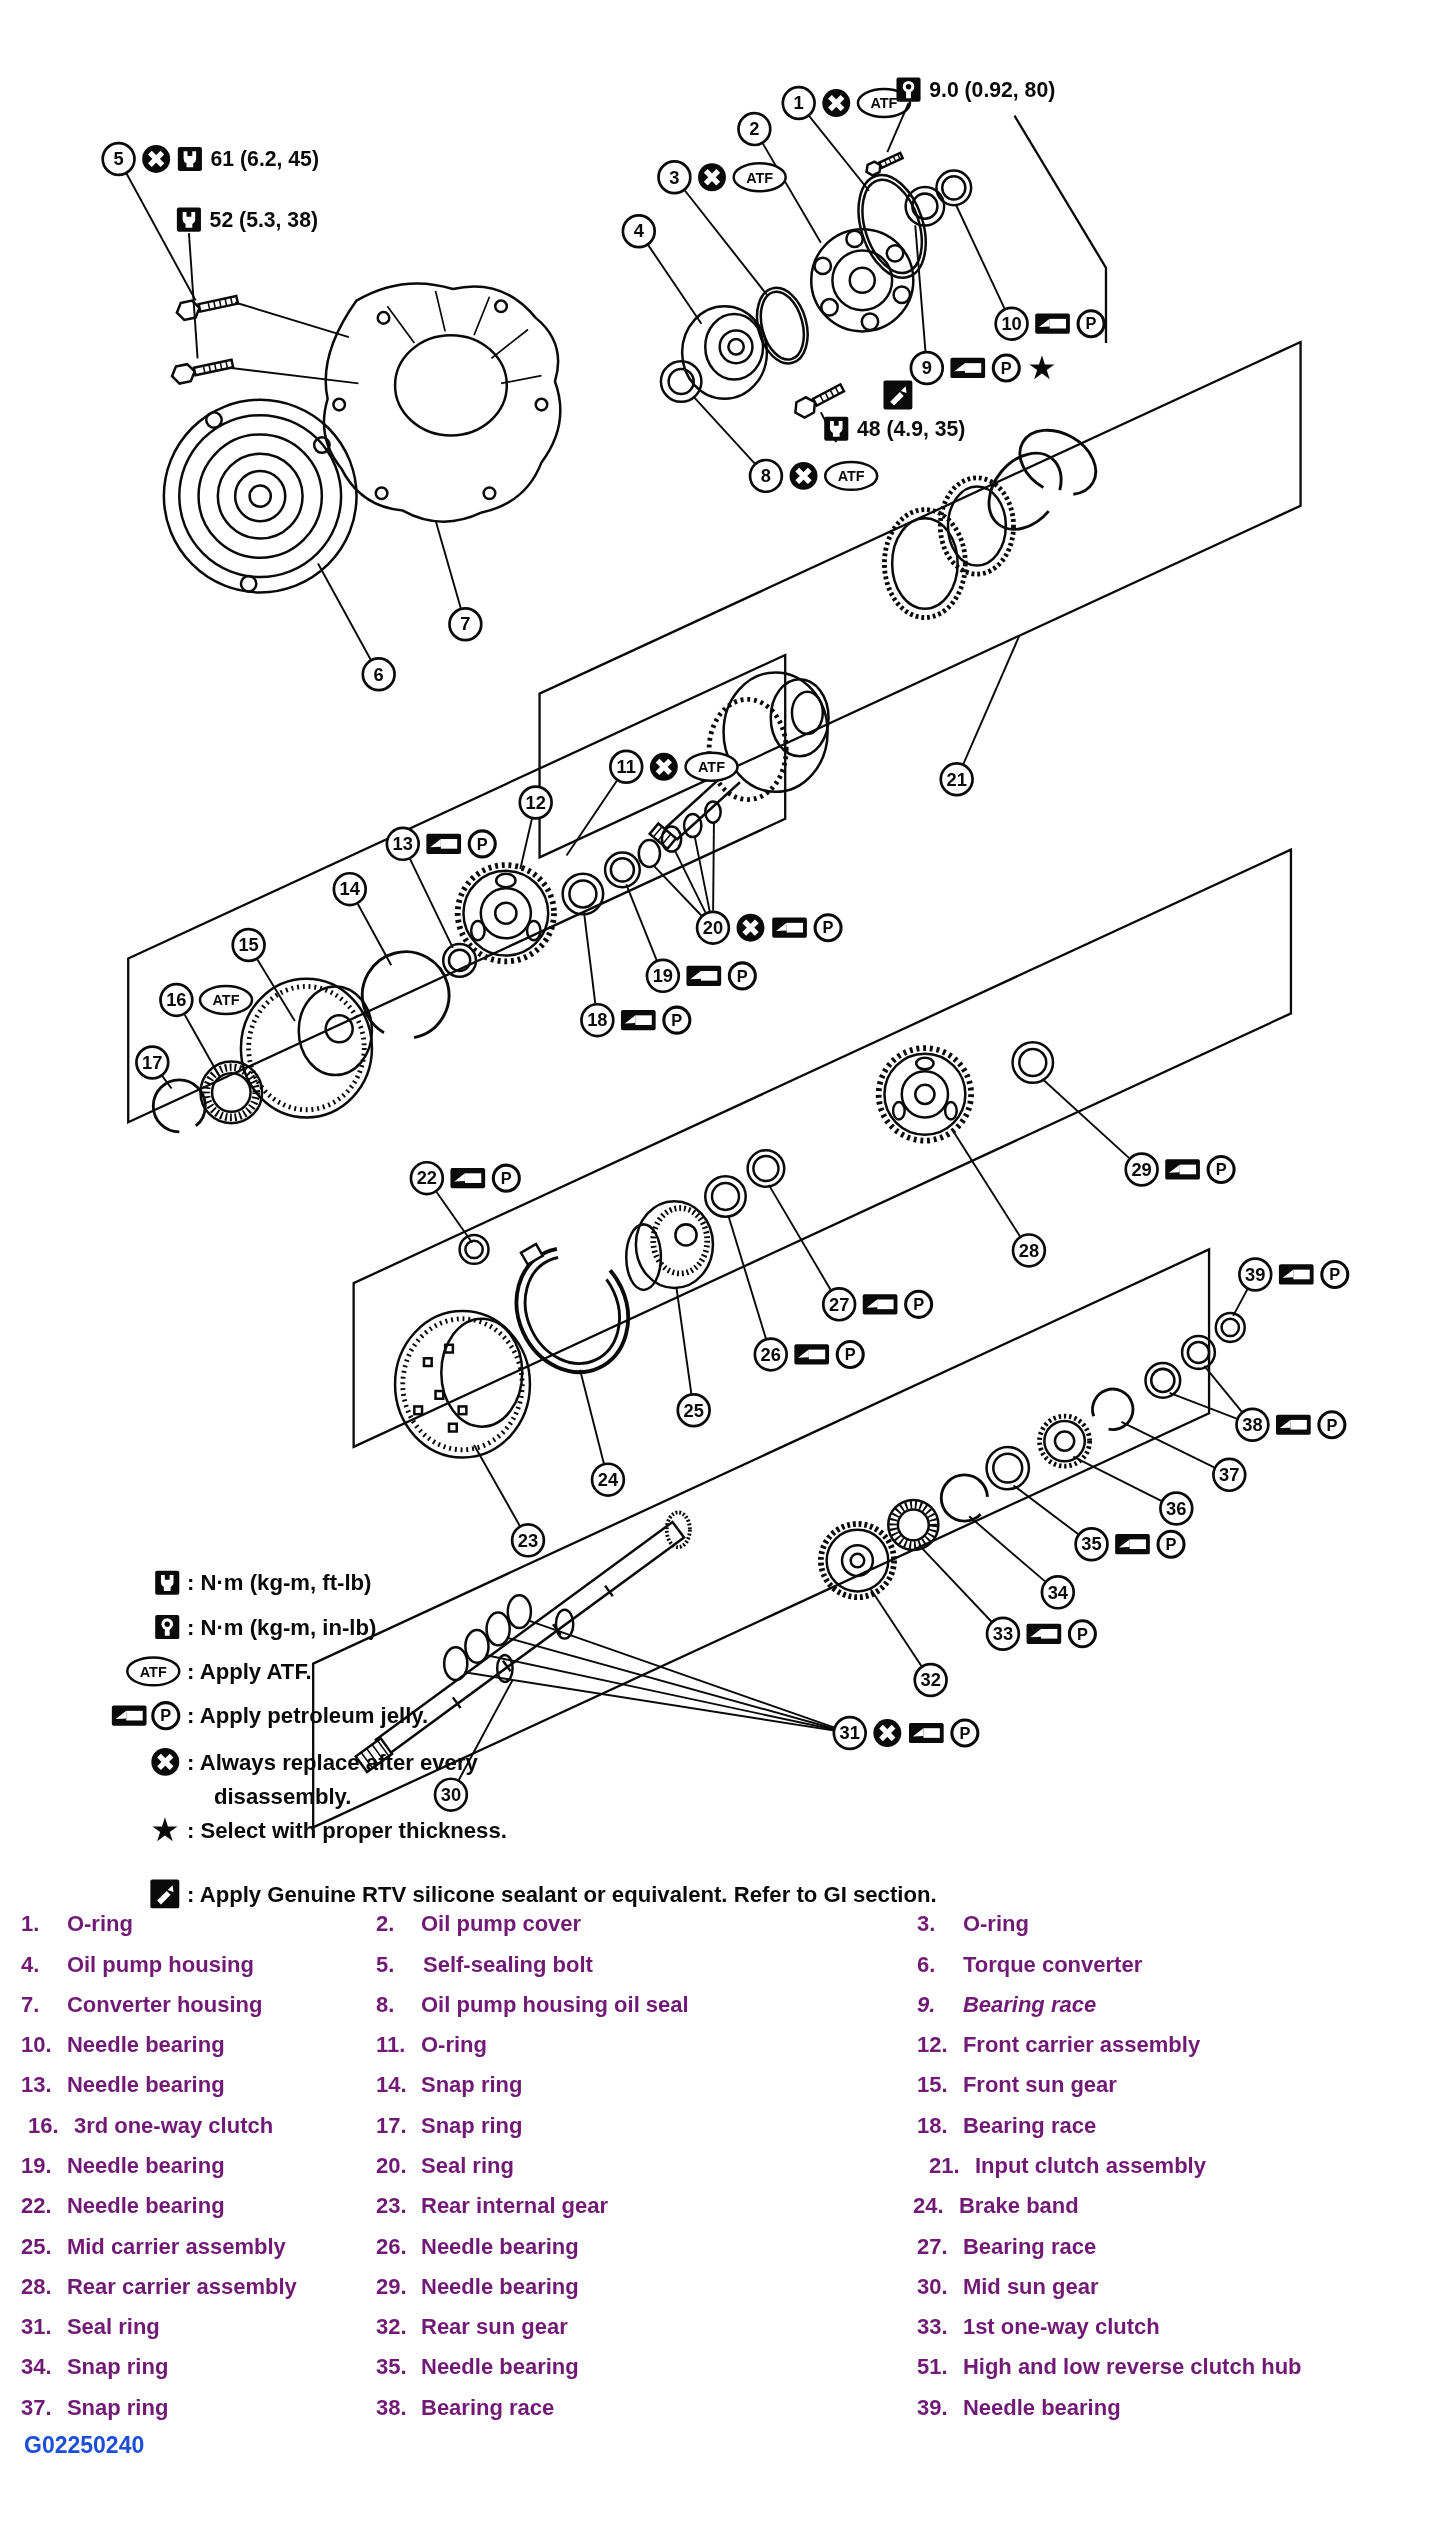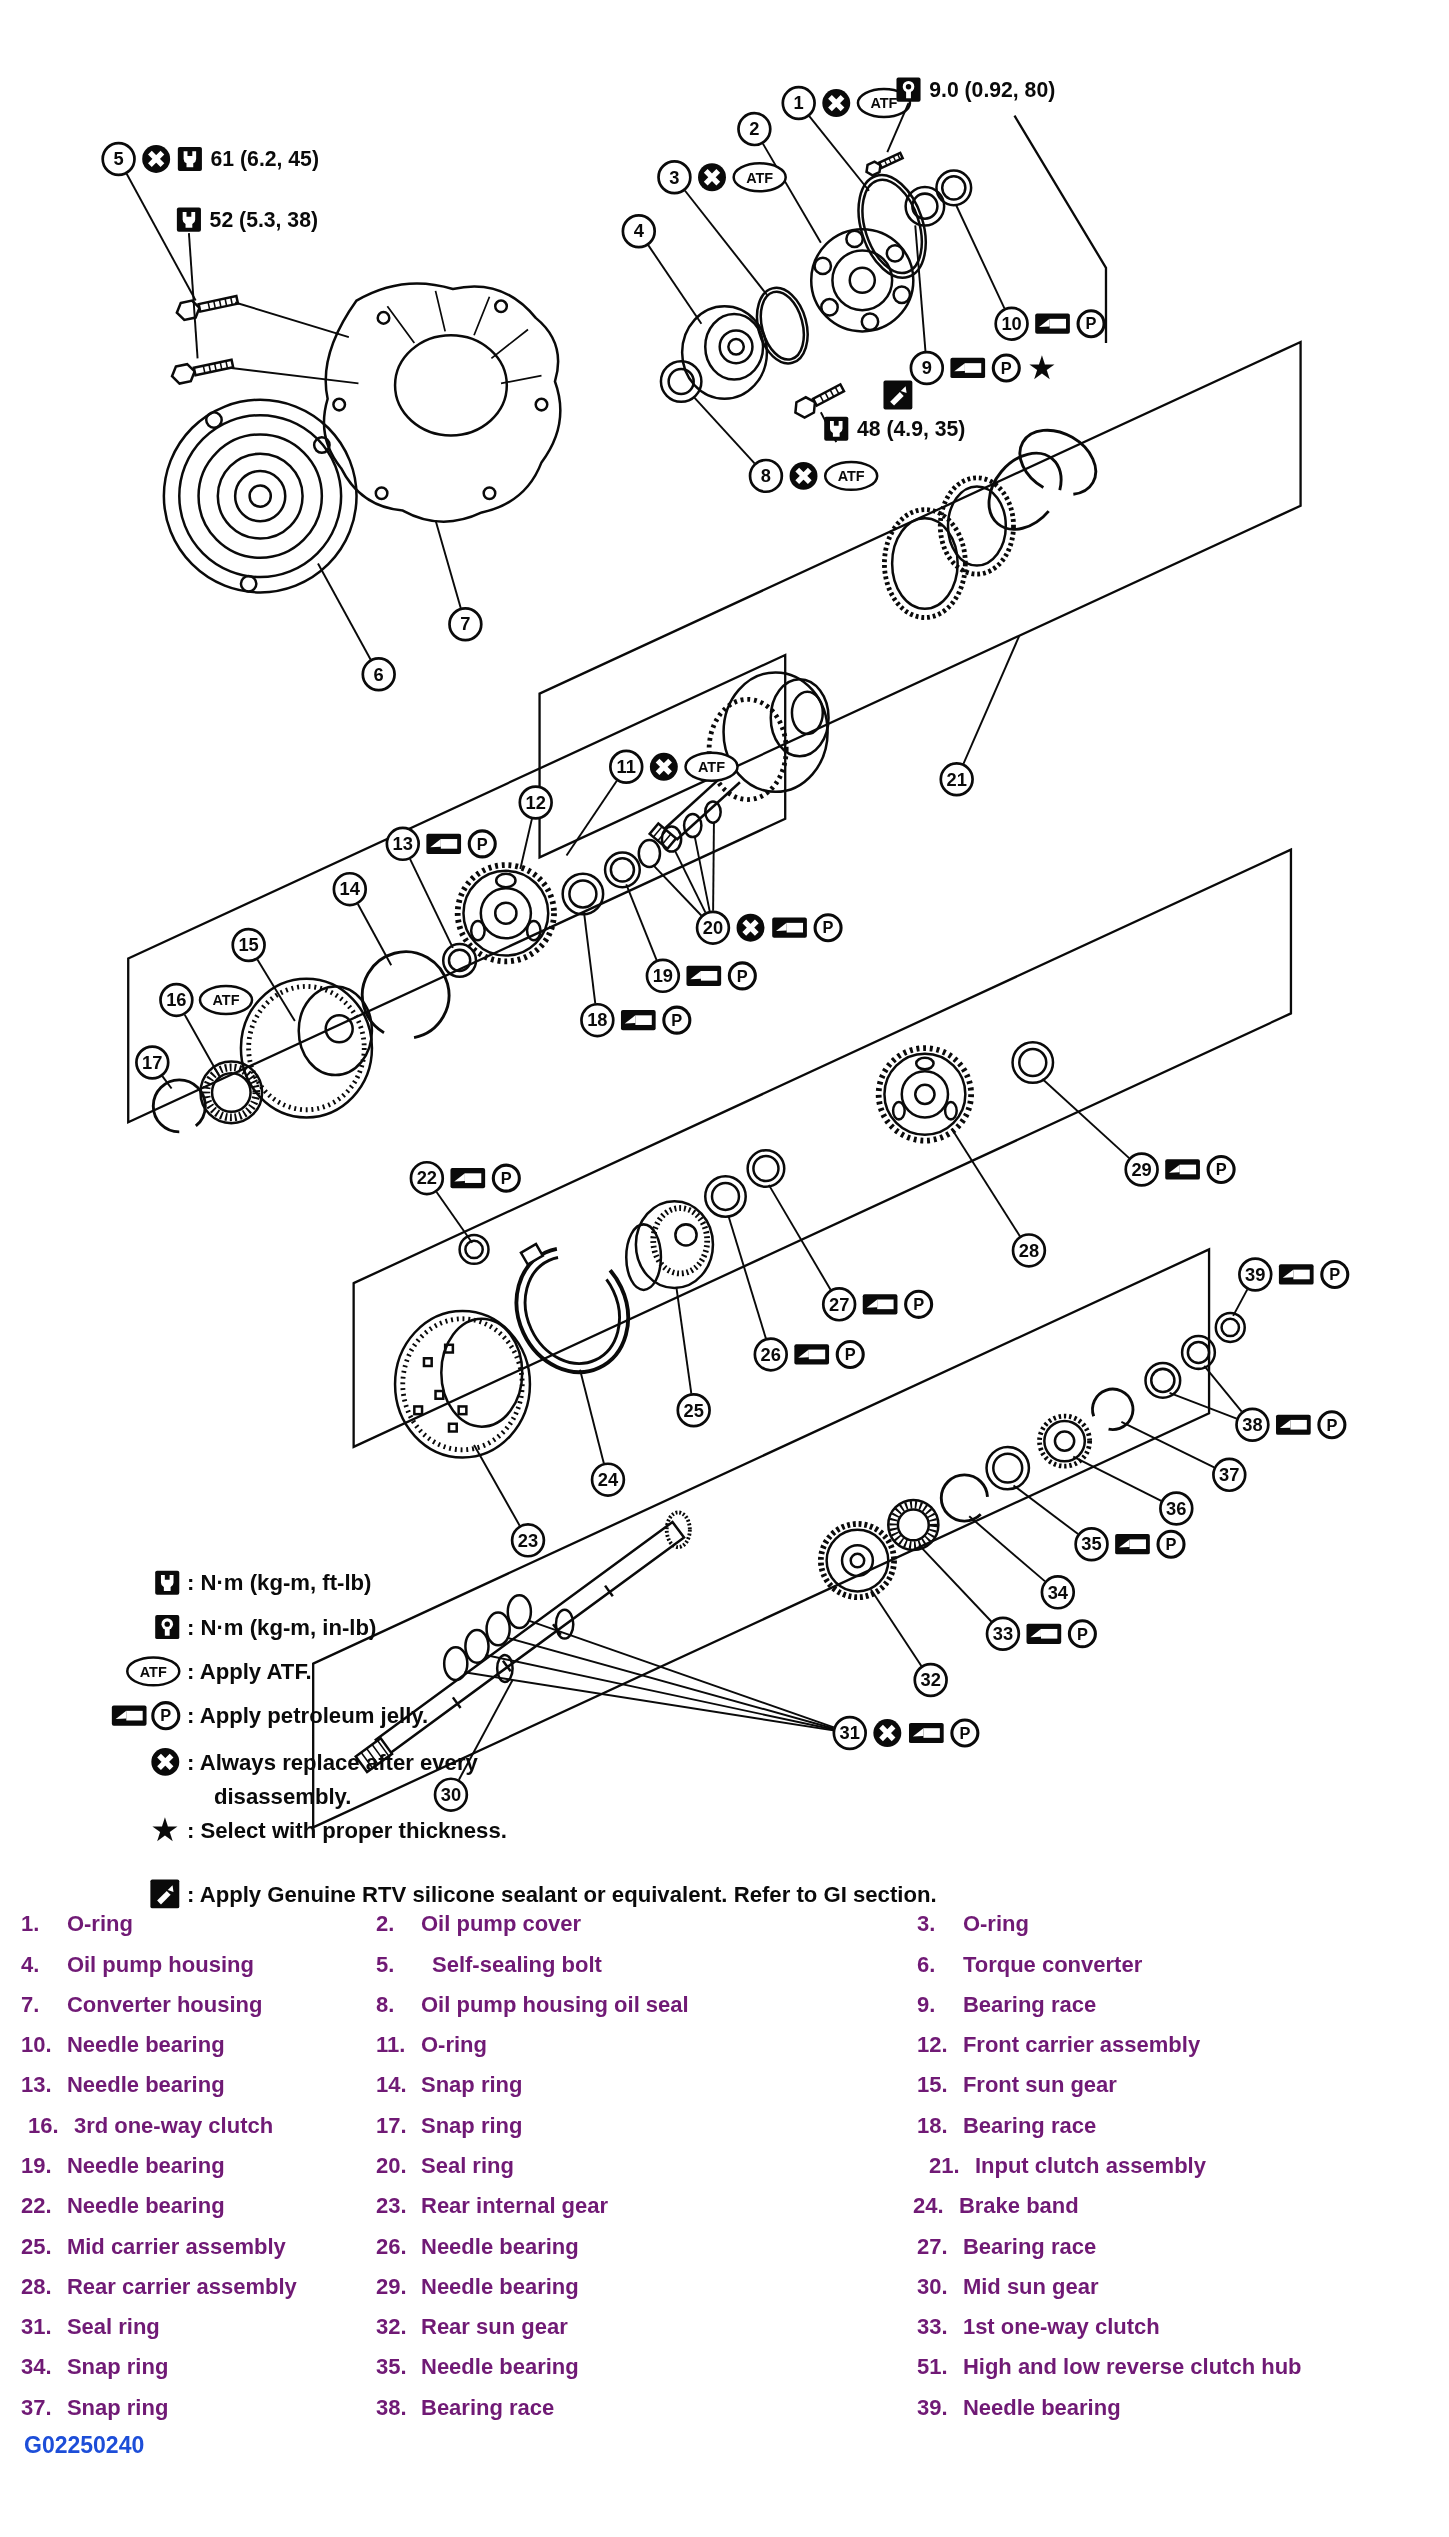--- a/index.html
+++ b/index.html
@@ -842,25 +842,25 @@
           </g>
         </g>
       </g>
 </svg>
 
 <div id="parts-list">
       <div class="part-row" style="left: 21px; top: 1911px;"><span class="part-num">1.</span><span style="margin-left: 1.9px;">O-ring</span></div>
       <div class="part-row" style="left: 376px; top: 1911px;"><span class="part-num">2.</span><span style="margin-left: 1px;">Oil pump cover</span></div>
       <div class="part-row" style="left: 917px; top: 1911px;"><span class="part-num">3.</span><span style="margin-left: 1.9px;">O-ring</span></div>
       <div class="part-row" style="left: 21px; top: 1952px;"><span class="part-num">4.</span><span style="margin-left: 1.9px;">Oil pump housing</span></div>
-      <div class="part-row" style="left: 376px; top: 1952px;"><span class="part-num">5.</span><span style="margin-left: 12px;">Self-sealing bolt</span></div>
+      <div class="part-row" style="left: 376px; top: 1952px;"><span class="part-num">5.</span><span style="margin-left: 3px;">Self-sealing bolt</span></div>
       <div class="part-row" style="left: 917px; top: 1952px;"><span class="part-num">6.</span><span style="margin-left: 1.9px;">Torque converter</span></div>
       <div class="part-row" style="left: 21px; top: 1992px;"><span class="part-num">7.</span><span style="margin-left: 1.9px;">Converter housing</span></div>
       <div class="part-row" style="left: 376px; top: 1992px;"><span class="part-num">8.</span><span style="margin-left: 1px;">Oil pump housing oil seal</span></div>
-      <div class="part-row" style="left: 917px; top: 1992px;"><span class="part-num">9.</span><span style="margin-left: 1.9px;">Bearing race</span></div>
+      <div class="part-row" style="left: 917px; top: 1992px; font-style: italic;"><span class="part-num">9.</span><span style="margin-left: 1.9px;">Bearing race</span></div>
       <div class="part-row" style="left: 21px; top: 2032px;"><span class="part-num">10.</span><span style="margin-left: 1.9px;">Needle bearing</span></div>
       <div class="part-row" style="left: 376px; top: 2032px;"><span class="part-num">11.</span><span style="margin-left: 1px;">O-ring</span></div>
       <div class="part-row" style="left: 917px; top: 2032px;"><span class="part-num">12.</span><span style="margin-left: 1.9px;">Front carrier assembly</span></div>
       <div class="part-row" style="left: 21px; top: 2072px;"><span class="part-num">13.</span><span style="margin-left: 1.9px;">Needle bearing</span></div>
       <div class="part-row" style="left: 376px; top: 2072px;"><span class="part-num">14.</span><span style="margin-left: 1px;">Snap ring</span></div>
       <div class="part-row" style="left: 917px; top: 2072px;"><span class="part-num">15.</span><span style="margin-left: 1.9px;">Front sun gear</span></div>
       <div class="part-row" style="left: 28px; top: 2113px;"><span class="part-num">16.</span><span style="margin-left: 1.9px;">3rd one-way clutch</span></div>
       <div class="part-row" style="left: 376px; top: 2113px;"><span class="part-num">17.</span><span style="margin-left: 1px;">Snap ring</span></div>
       <div class="part-row" style="left: 917px; top: 2113px;"><span class="part-num">18.</span><span style="margin-left: 1.9px;">Bearing race</span></div>
       <div class="part-row" style="left: 21px; top: 2153px;"><span class="part-num">19.</span><span style="margin-left: 1.9px;">Needle bearing</span></div>

